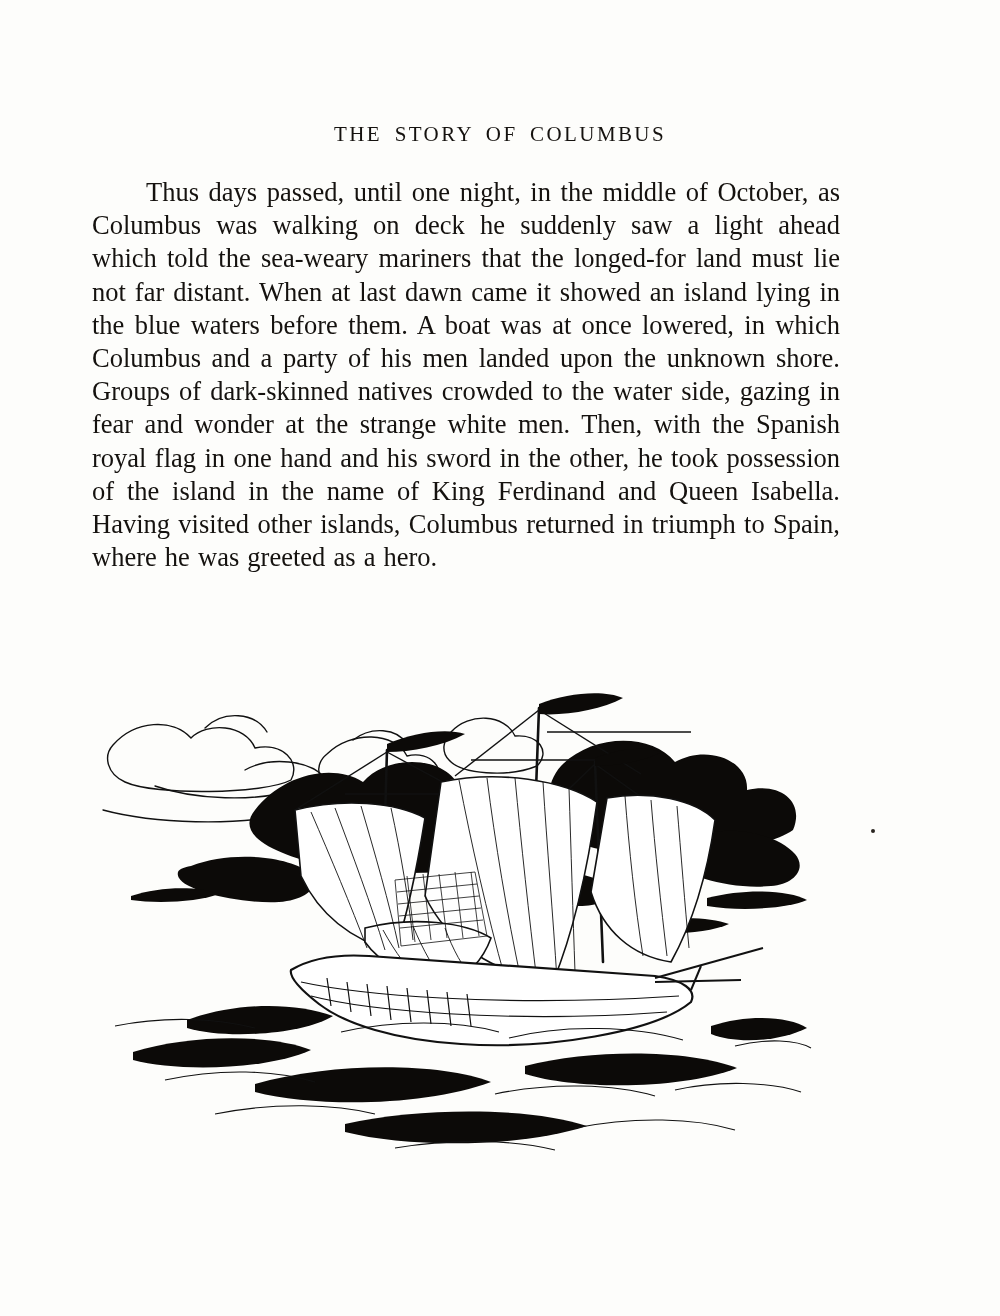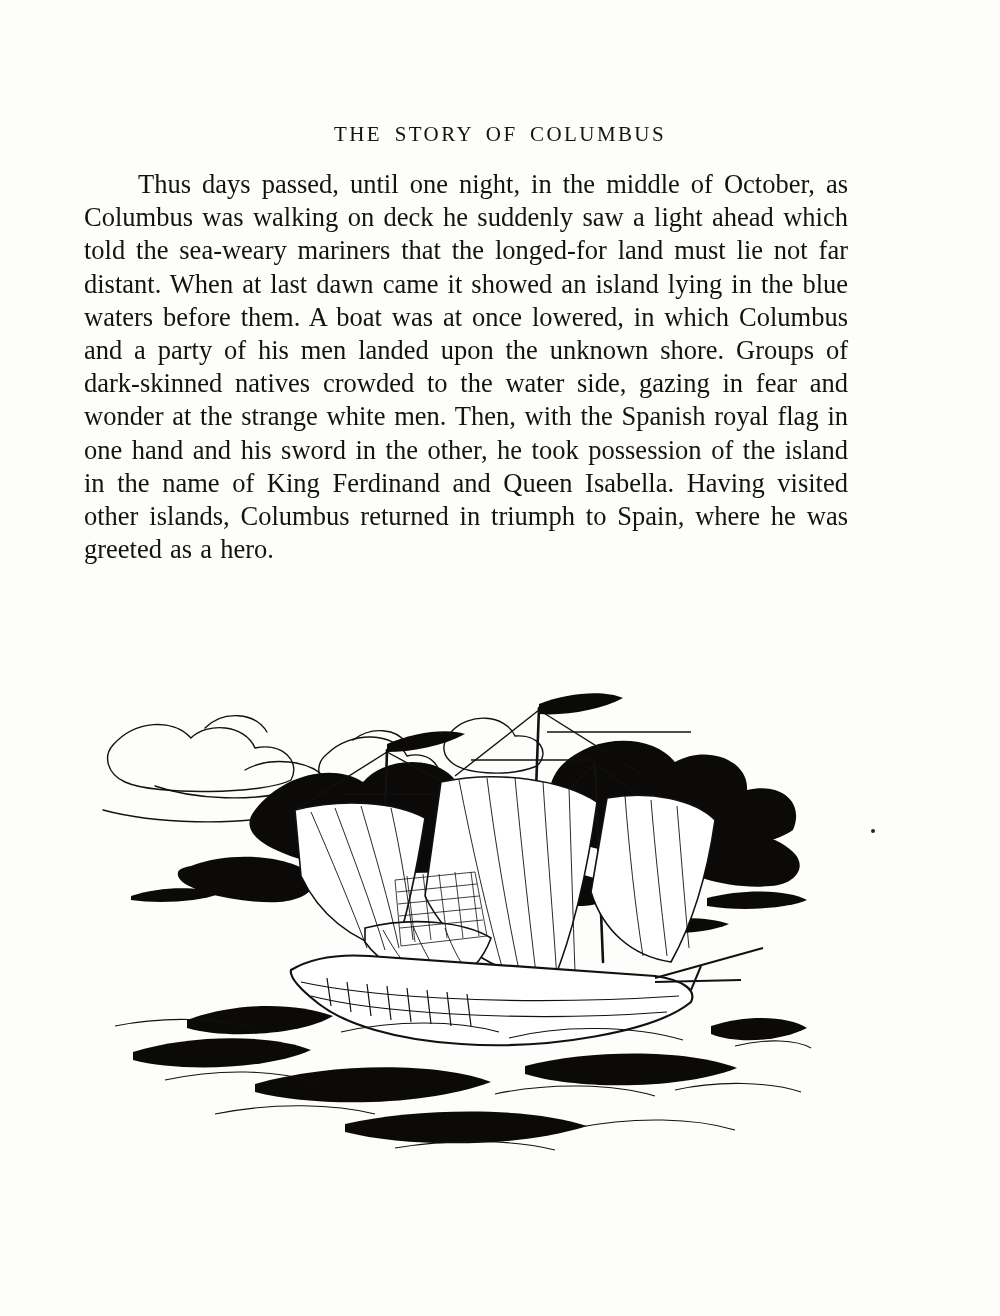--- a/index.html
+++ b/index.html
@@ -38,21 +38,21 @@
     left: 84px;
     width: 764px;
     font-size: 26.5px;
     line-height: 33.2px;
     text-align: justify;
     text-justify: inter-word;
     color: #15120f;
     word-spacing: 1.5px;
   }
   .body-text p {
-    margin: 0;
+    margin: 8px;
     text-indent: 54px;
   }
   .illustration {
     position: absolute;
     top: 690px;
     left: 95px;
     width: 720px;
     height: 470px;
   }
   .illustration svg {

